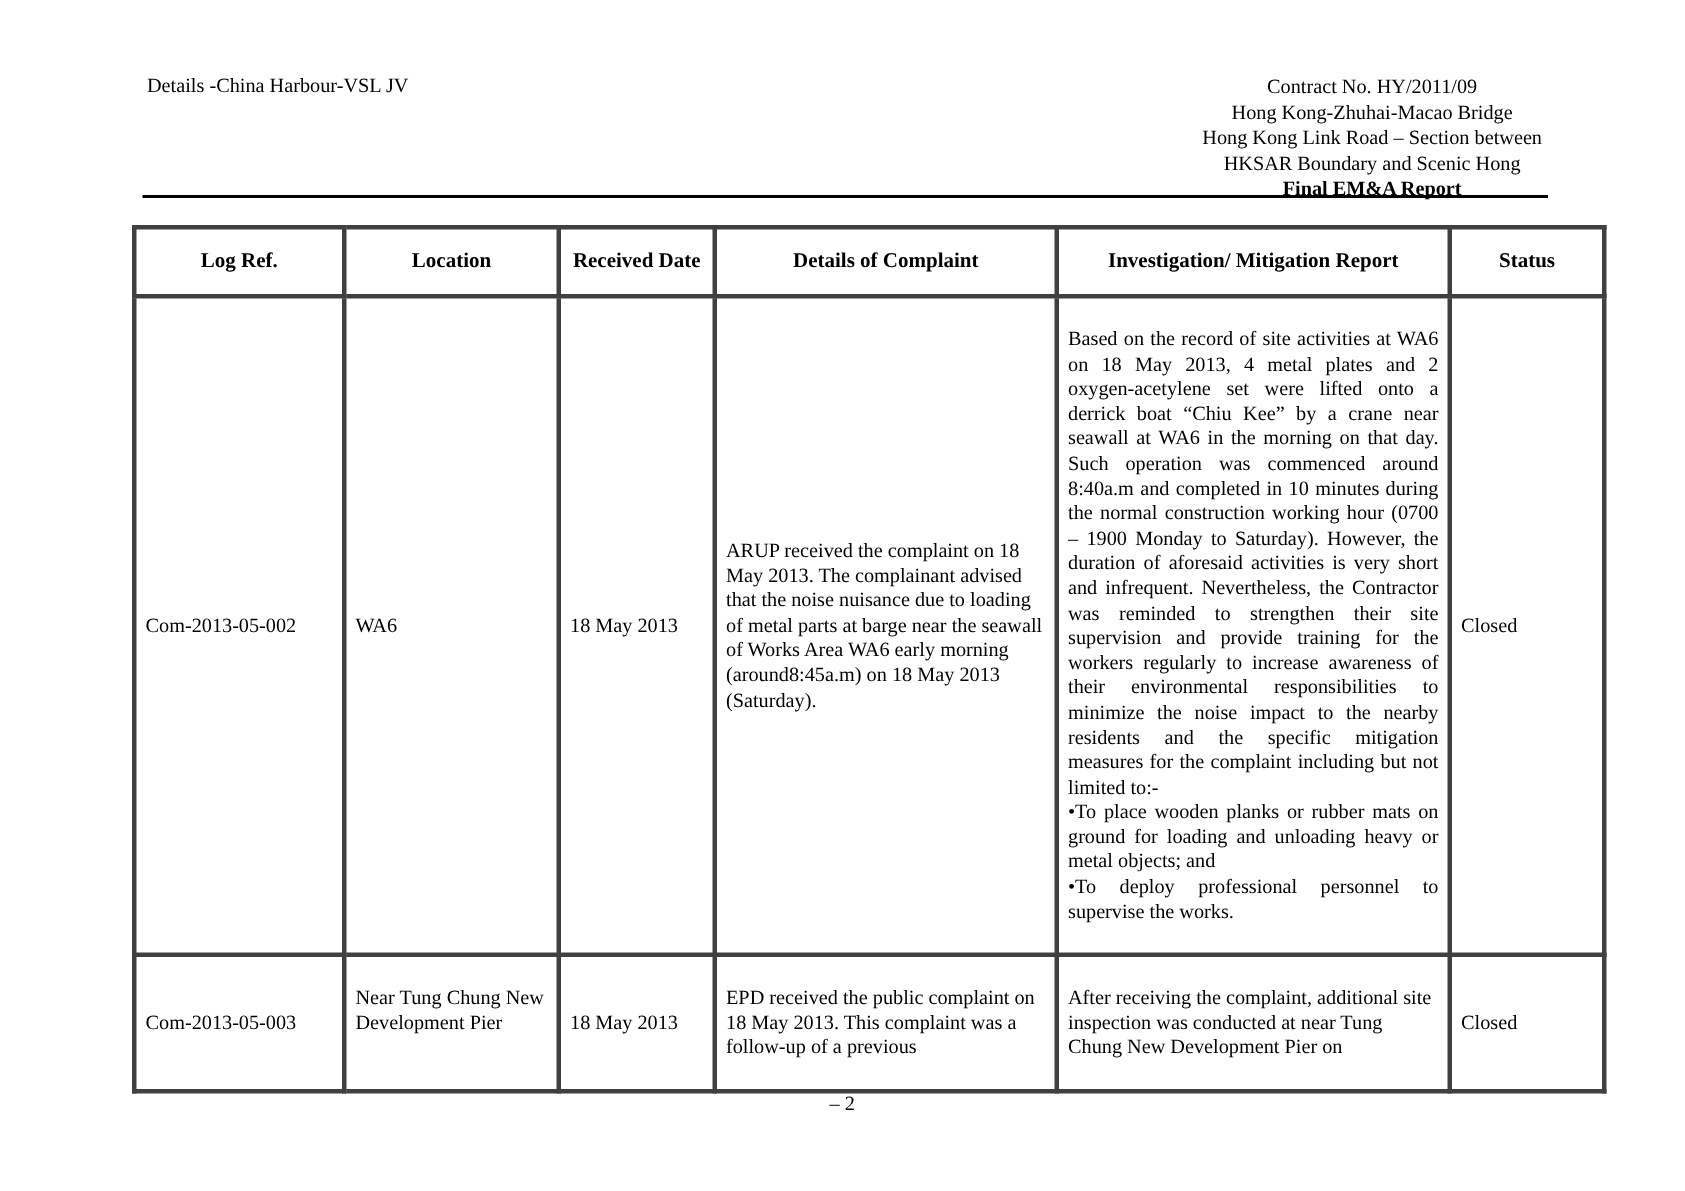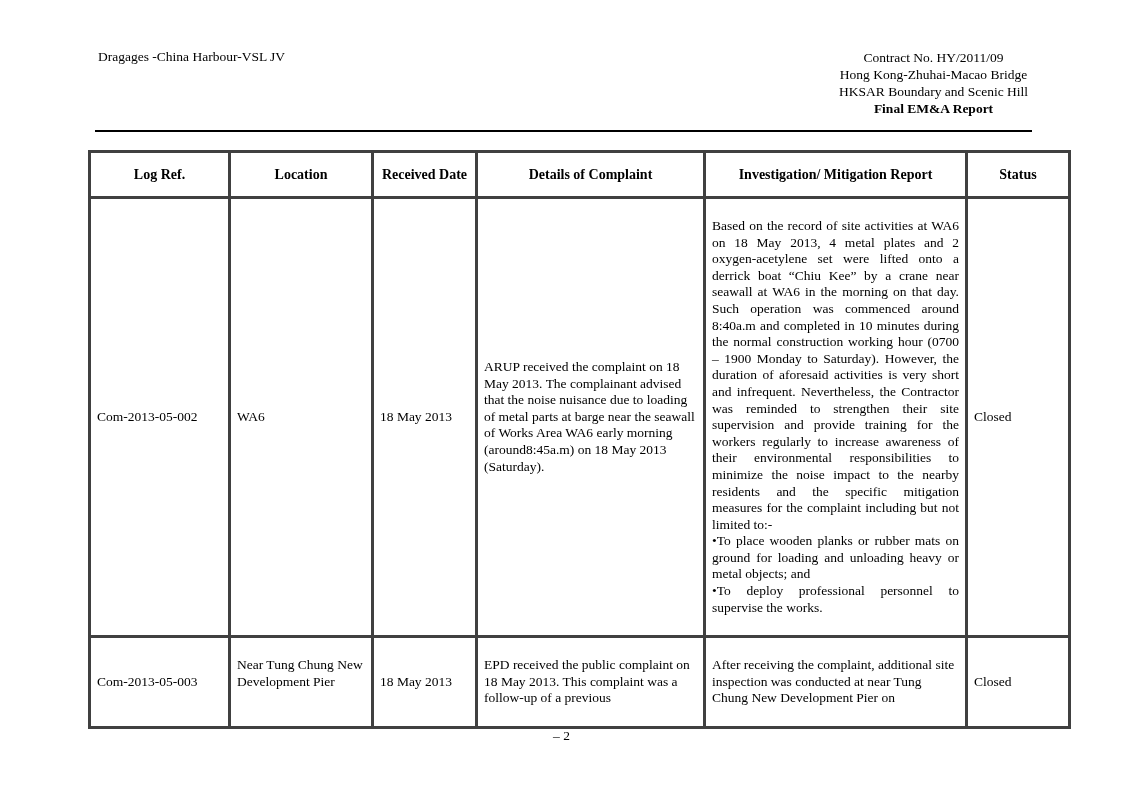--- a/index.html
+++ b/index.html
@@ -84,26 +84,27 @@
     width: 100%;
     text-align: center;
     font-size: 13.5px;
   }
 </style>
 </head>
 <body>
 
 <div class="page">
 
-  <div class="company">Dragages -China Harbour-VSL JV</div>
+  <div class="company">Details -China Harbour-VSL JV</div>
 
   <div class="contract-block">
     <div>Contract No. HY/2011/09</div>
     <div>Hong Kong-Zhuhai-Macao Bridge</div>
-    <div>HKSAR Boundary and Scenic Hill</div>
+    <div>Hong Kong Link Road – Section between</div>
+    <div>HKSAR Boundary and Scenic Hong</div>
     <div class="report-title">Final EM&amp;A Report</div>
   </div>
 
   <div class="header-rule"></div>
 
   <table class="log-table">
     <colgroup>
       <col style="width:140px">
       <col style="width:143px">
       <col style="width:104px">

